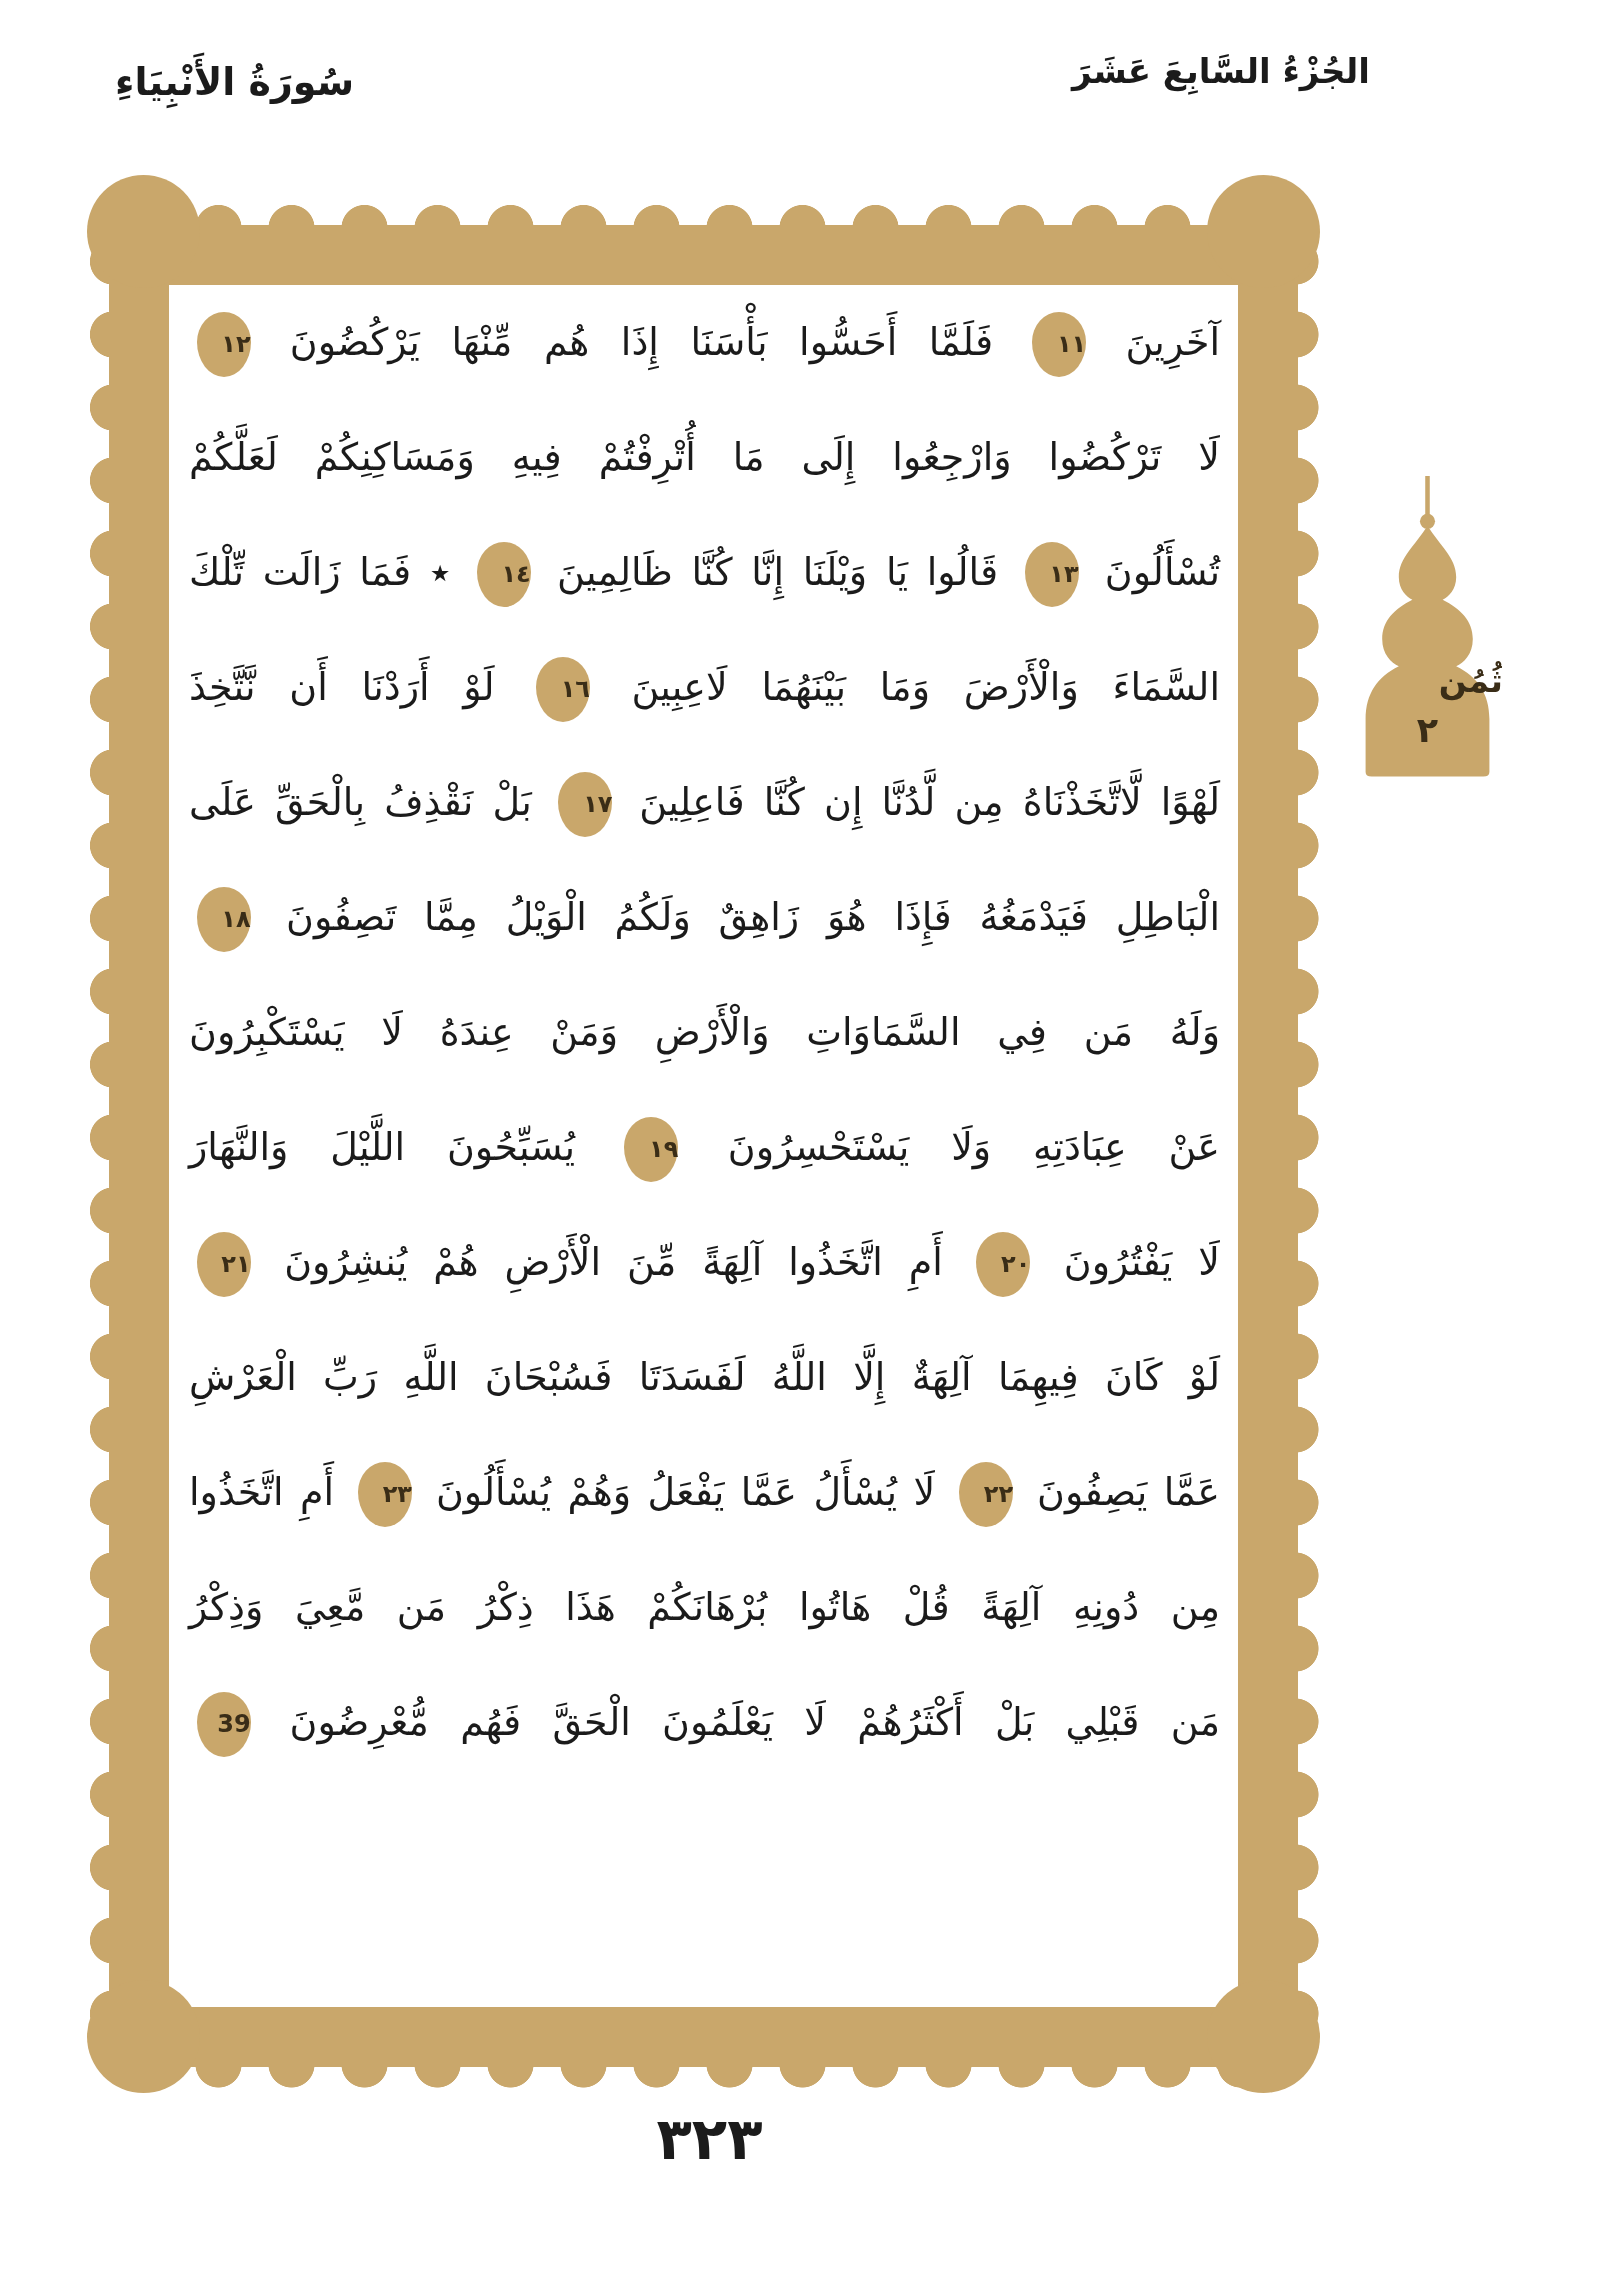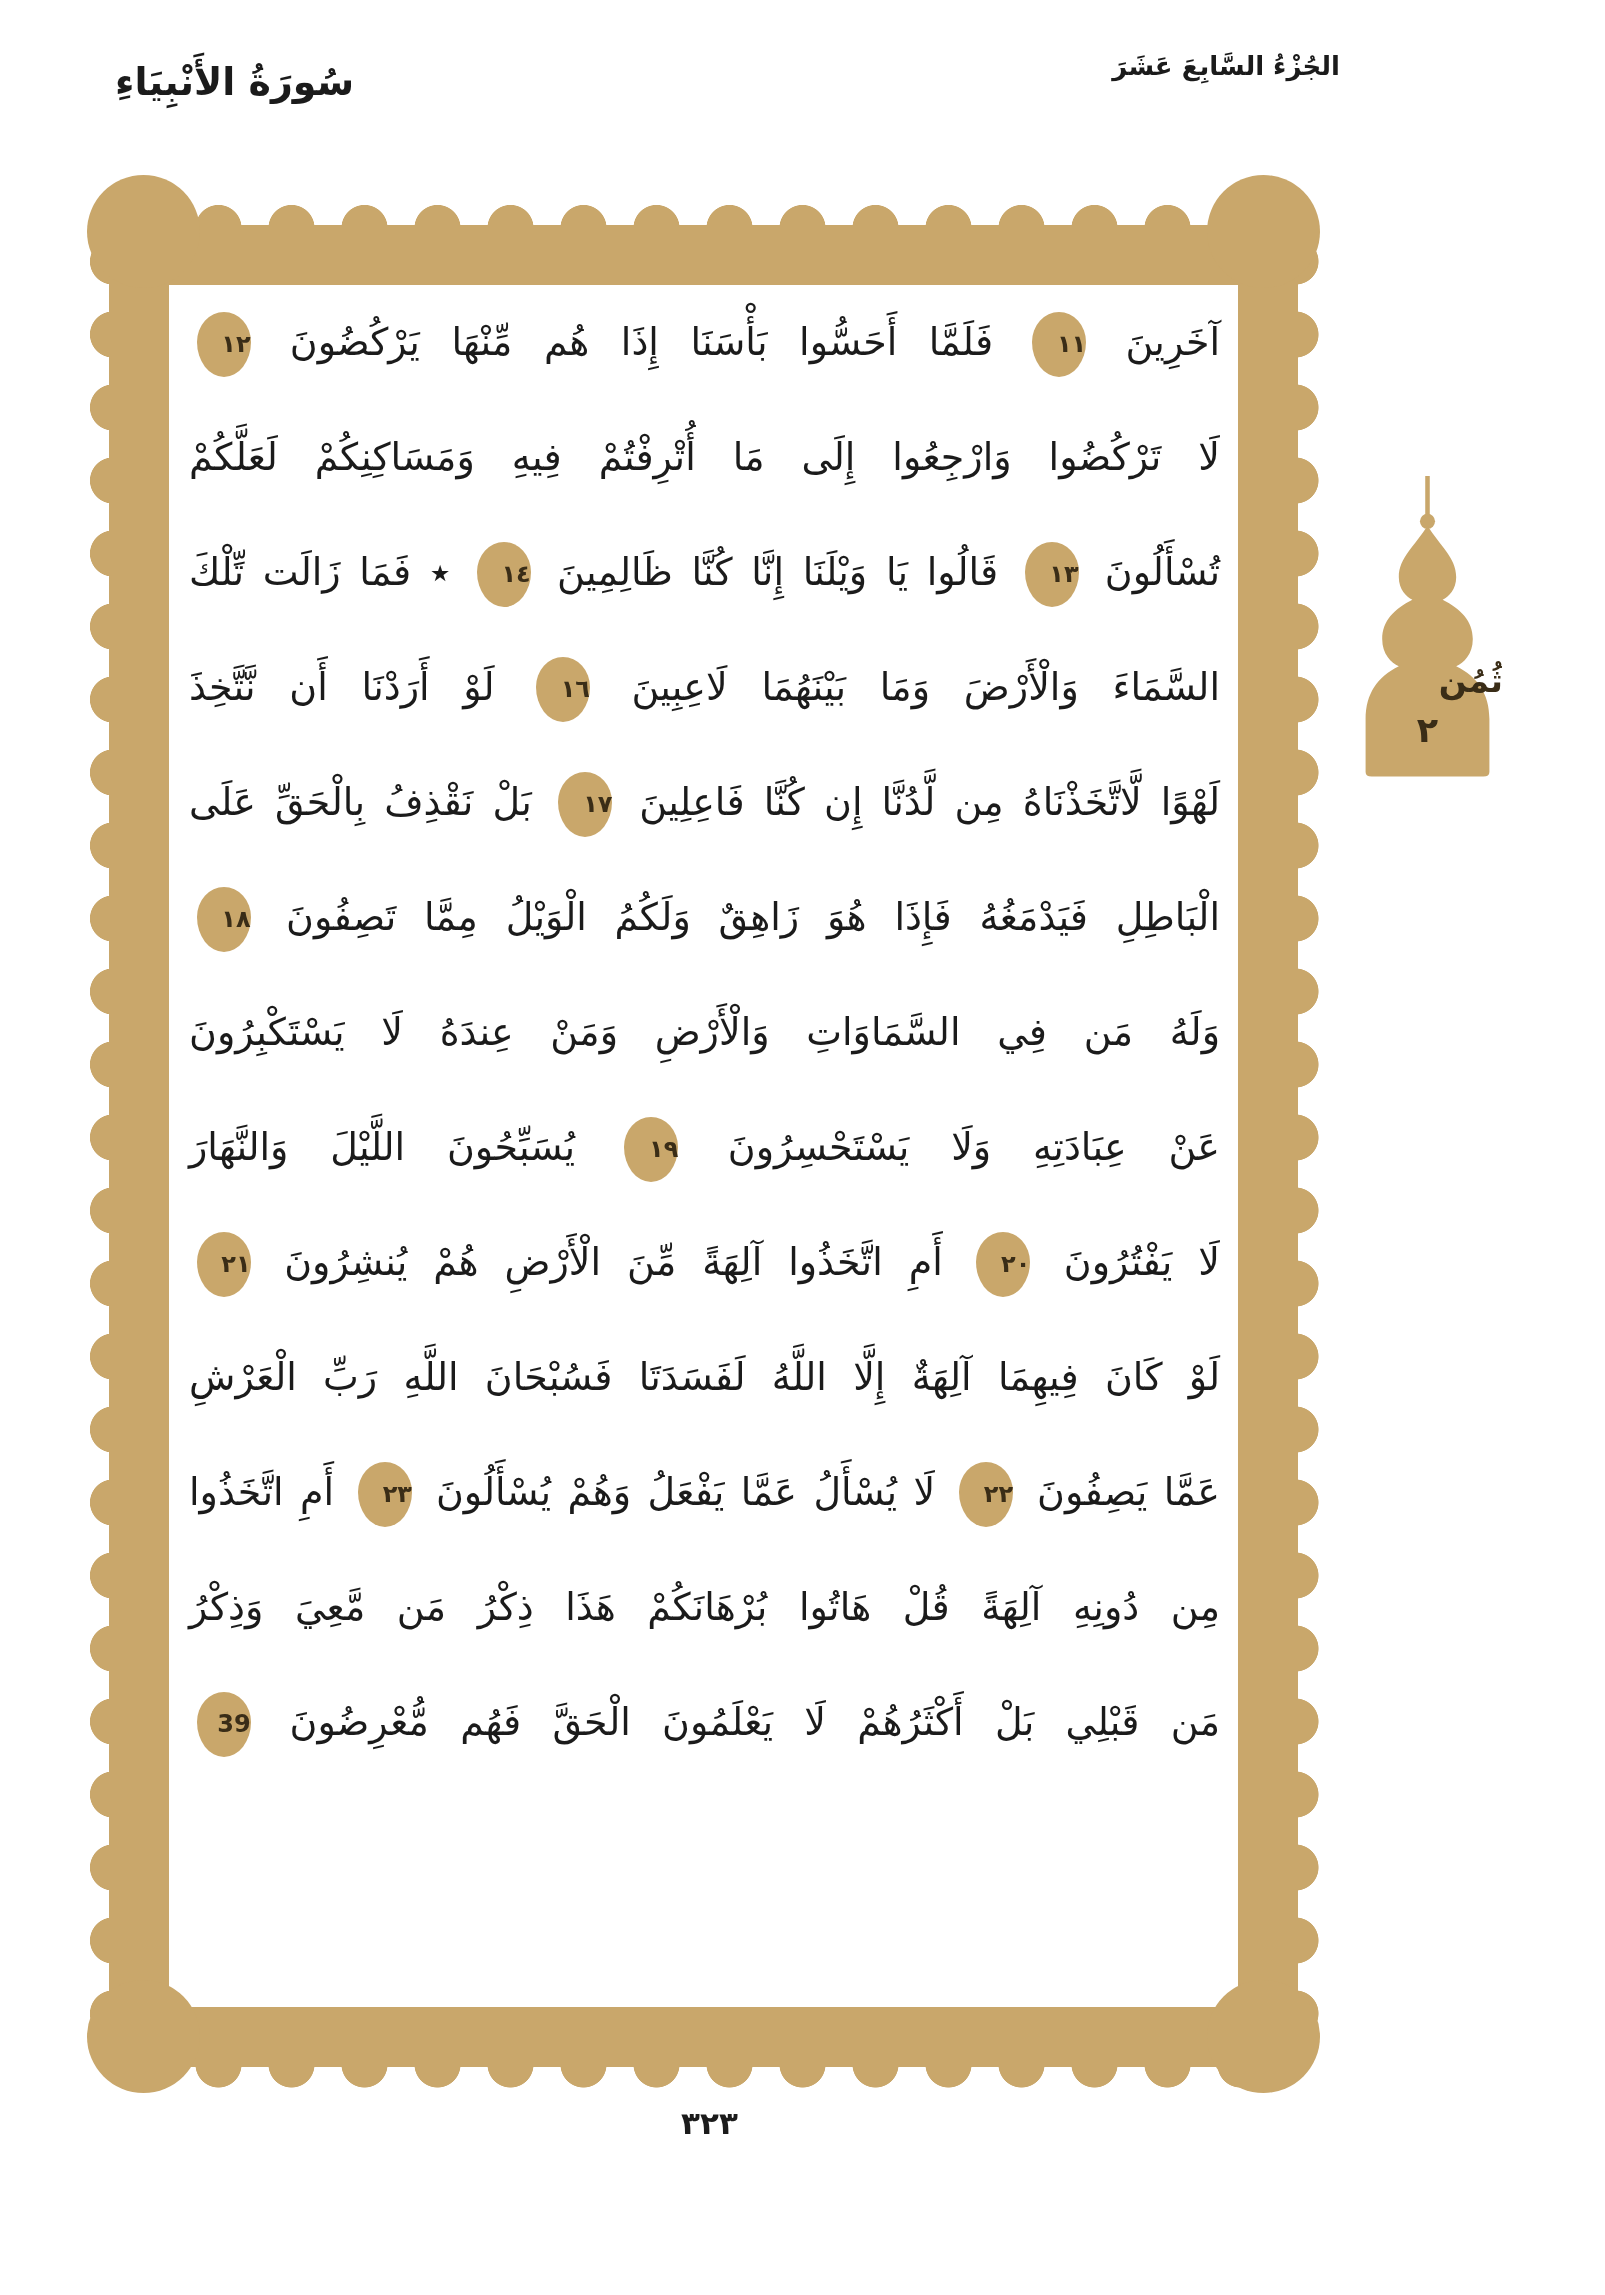--- a/index.html
+++ b/index.html
@@ -17,22 +17,22 @@
     font-family:"DejaVu Sans",sans-serif;
     color:var(--ink);
   }
   
   .surah-title{
     position:absolute;left:106px;top:60px;width:257px;
     font-size:38px;font-weight:bold;text-align:center;
     direction:rtl;
   }
   .juz-title{
-    position:absolute;left:1038px;top:51px;width:302px;
-    font-size:26px;font-weight:bold;text-align:right;
+    position:absolute;left:1072px;top:51px;width:302px;
+    font-size:34px;font-weight:bold;text-align:left;
     direction:rtl;
   }
   
   .frame-band{
     position:absolute;left:109px;top:225px;
     width:1189px;height:1842px;
     border:60px solid var(--gold);
     box-sizing:border-box;
   }
   .scallop{position:absolute;}
@@ -98,21 +98,21 @@
     position:absolute;left:0;top:185px;width:151px;
     text-align:right;font-size:33px;font-weight:bold;color:var(--badge-ink);
   }
   .marker-number{
     position:absolute;left:0;top:234px;width:151px;
     text-align:center;font-size:35px;font-weight:bold;color:var(--badge-ink);
   }
   
   .page-number{
     position:absolute;left:619px;top:2105px;width:181px;
-    text-align:center;font-size:31px;font-weight:bold;color:var(--ink);
+    text-align:center;font-size:58px;font-weight:bold;color:var(--ink);
   }
 </style>
 </head>
 <body>
 
 <div class="page">
 
   <div class="surah-title">سُورَةُ الأَنْبِيَاءِ</div>
   <div class="juz-title">الجُزْءُ السَّابِعَ عَشَرَ</div>
 

